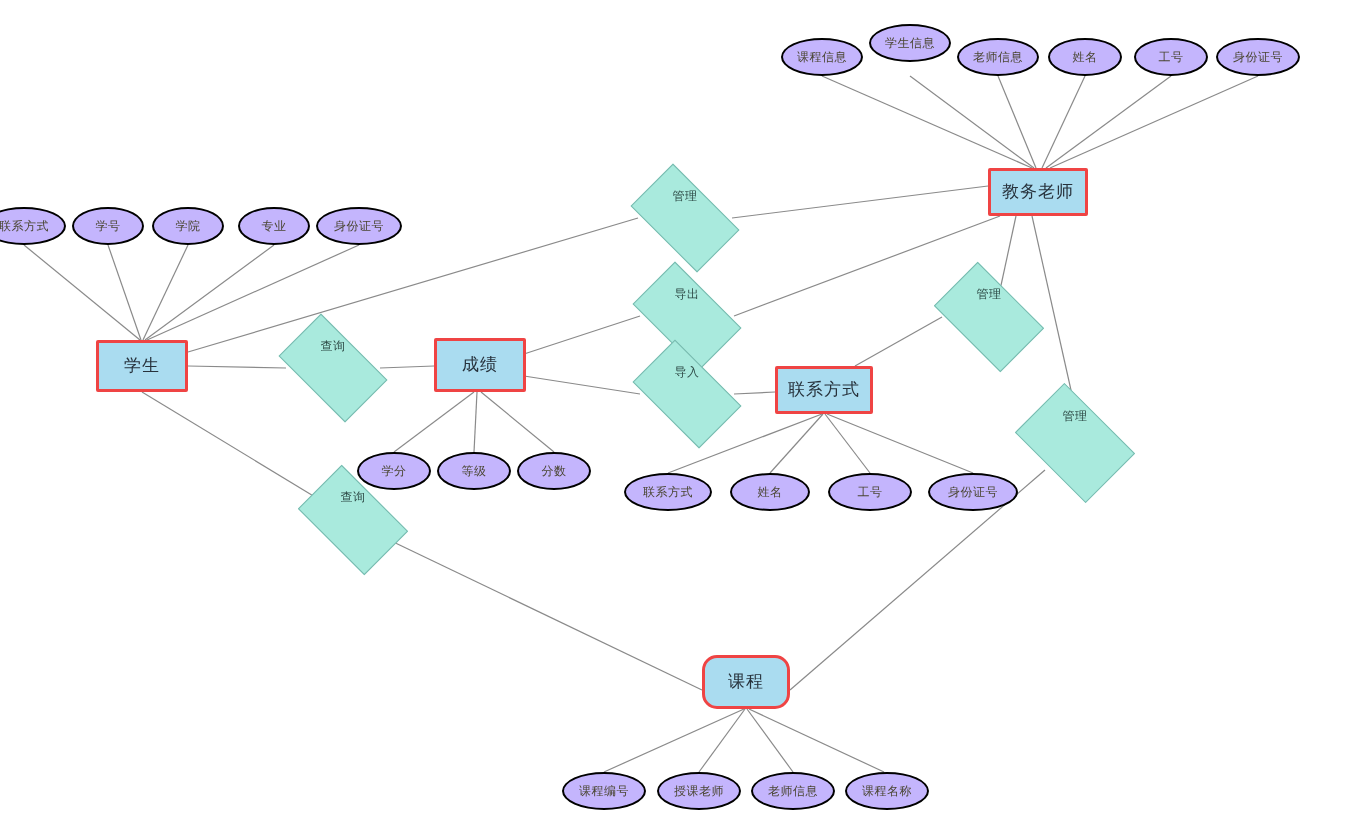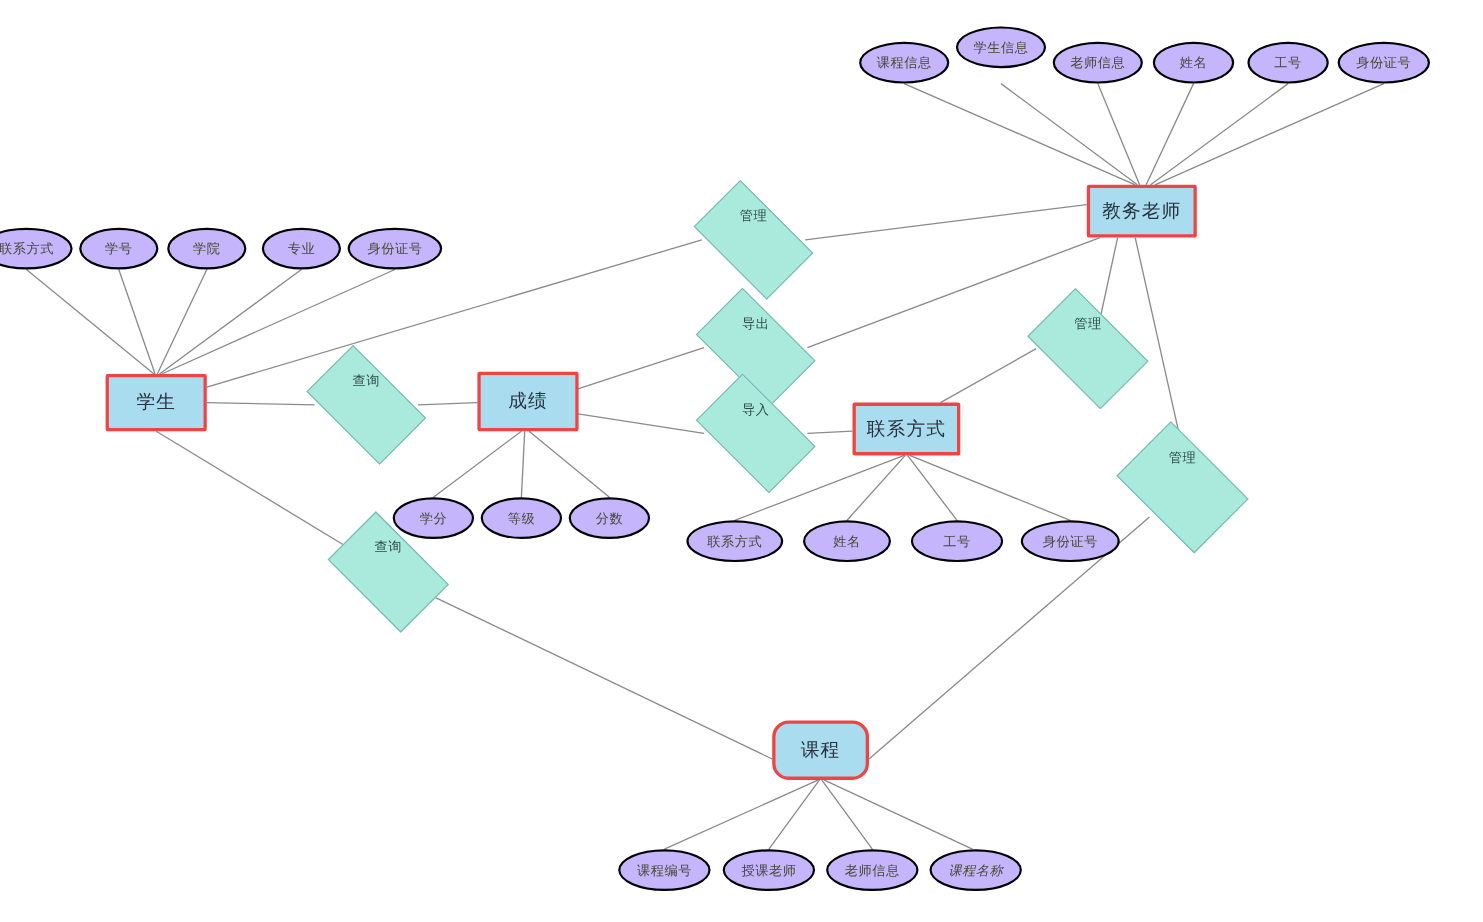--- a/index.html
+++ b/index.html
@@ -148,21 +148,21 @@
       <div class="node attribute" style="left: 357px; top: 452px; width: 74px; height: 38px;">学分</div>
       <div class="node attribute" style="left: 437px; top: 452px; width: 74px; height: 38px;">等级</div>
       <div class="node attribute" style="left: 517px; top: 452px; width: 74px; height: 38px;">分数</div>
       <div class="node attribute" style="left: 624px; top: 473px; width: 88px; height: 38px;">联系方式</div>
       <div class="node attribute" style="left: 730px; top: 473px; width: 80px; height: 38px;">姓名</div>
       <div class="node attribute" style="left: 828px; top: 473px; width: 84px; height: 38px;">工号</div>
       <div class="node attribute" style="left: 928px; top: 473px; width: 90px; height: 38px;">身份证号</div>
       <div class="node attribute" style="left: 562px; top: 772px; width: 84px; height: 38px;">课程编号</div>
       <div class="node attribute" style="left: 657px; top: 772px; width: 84px; height: 38px;">授课老师</div>
       <div class="node attribute" style="left: 751px; top: 772px; width: 84px; height: 38px;">老师信息</div>
-      <div class="node attribute" style="left: 845px; top: 772px; width: 84px; height: 38px; font-style: italic;">课程名称</div>
+      <div class="node attribute" style="left: 845px; top: 772px; width: 84px; height: 38px;">课程名称</div>
       <div class="relation-wrap" style="left: 638px; top: 188px; width: 94px; height: 60px;">
         <div class="relation-diamond"></div>
         <span class="relation-label">管理</span>
       </div>
       <div class="relation-wrap" style="left: 640px; top: 286px; width: 94px; height: 60px;">
         <div class="relation-diamond"></div>
         <span class="relation-label">导出</span>
       </div>
       <div class="relation-wrap" style="left: 640px; top: 364px; width: 94px; height: 60px;">
         <div class="relation-diamond"></div>

